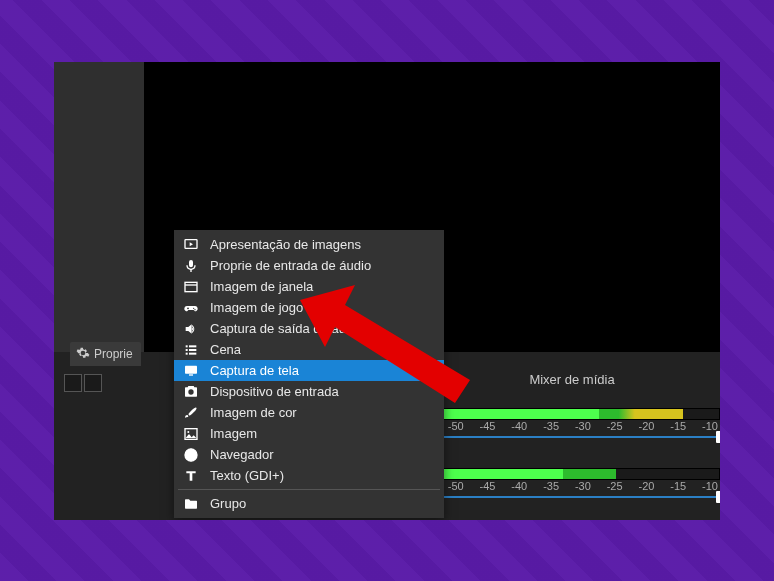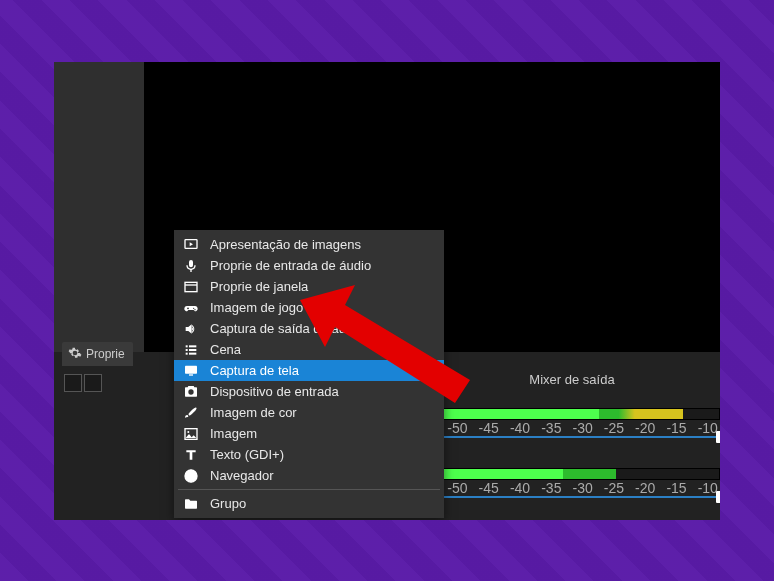--- a/index.html
+++ b/index.html
@@ -40,21 +40,21 @@
     background: #000;
   }
   .sidebar-strip {
     position: absolute;
     left: 0; top: 0;
     width: 90px; height: 290px;
     background: #2f2f2f;
   }
   .proprie-tab {
     position: absolute;
-    left: 8px;
+    left: 16px;
     top: 280px;
     height: 24px;
     padding: 3px 8px 3px 6px;
     background: #3a3a3a;
     color: #ccc;
     font-size: 12px;
     display: flex;
     align-items: center;
     gap: 4px;
     border-radius: 2px 2px 0 0;
@@ -134,21 +134,21 @@
   }
   .meter-fill.short { width: 66%; background:#2dbb2d;}
   .meter-bright {
     position:absolute; left:2px; top:0; bottom:0; width:60%;
     background:#4dff4d;
   }
   .meter-ticks {
     position: relative;
     width: 100%;
     height: 10px;
-    font-size: 14px;
+    font-size: 11px;
     color: #aaa;
     display: flex;
     justify-content: space-between;
     padding: 0 2px;
   }
   .slider-row {
     position: relative;
     width: 100%;
     height: 6px;
     margin-top: 4px;
@@ -182,21 +182,21 @@
         </svg>
     </span>
     <span>Proprie</span>
   </div>
 
   <div class="little-blocks">
     <div></div>
     <div></div>
   </div>
 
-  <div class="mixer-header">Mixer de saída</div>
+  <div class="mixer-header">Mixer de mídia</div>
 
   <div class="mixer-track" style="top:332px;">
     <div class="track-label"><span style="visibility:hidden">.</span><span style="margin-left:-12px">desktop</span></div>
     <div class="meter-row">
       <div class="meter-fill"></div>
         <div class="meter-bright"></div>
     </div>
     <div class="meter-ticks">
       <span>-55</span>
         <span>-50</span>
@@ -257,21 +257,21 @@
         </span>
         <span class="mi-label">Proprie de entrada de áudio</span>
       </div>
       <div class="ctx-item">
         <span class="mi-icon">
           <svg viewBox="0 0 24 24">
             <rect x="3" y="5" width="18" height="14" fill="none" stroke="#fff" stroke-width="2"></rect>
             <line x1="3" y1="9" x2="21" y2="9" stroke="#fff" stroke-width="2"></line>
           </svg>
         </span>
-        <span class="mi-label">Proprie de janela</span>
+        <span class="mi-label">Imagem de janela</span>
       </div>
       <div class="ctx-item">
         <span class="mi-icon">
           <svg viewBox="0 0 24 24" fill="#fff">
             <path d="M6 9h12a4 4 0 012 7.5c-1 .5-2 .5-3-.5l-1-1H8l-1 1c-1 1-2 1-3 .5A4 4 0 016 9zm2 2H7v1H6v1h1v1h1v-1h1v-1H8v-1zm8 .5a1 1 0 100 2 1 1 0 000-2zm2 2a1 1 0 100 2 1 1 0 000-2z"></path>
           </svg>
         </span>
         <span class="mi-label">Imagem de jogo</span>
       </div>
       <div class="ctx-item">
@@ -325,35 +325,35 @@
           <svg viewBox="0 0 24 24" fill="#fff">
             <rect x="3" y="4" width="18" height="16" fill="none" stroke="#fff" stroke-width="2"></rect>
             <circle cx="8" cy="9" r="1.5"></circle>
             <path d="M4 18l5-6 4 5 3-3 4 4"></path>
           </svg>
         </span>
         <span class="mi-label">Imagem</span>
       </div>
       <div class="ctx-item">
         <span class="mi-icon">
-          <svg viewBox="0 0 24 24" fill="#fff">
-            <path d="M5 5h14v3h-5v11h-4V8H5z"></path>
-          </svg>
-        </span>
-        <span class="mi-label">Texto (GDI+)</span>
-      </div>
-      <div class="ctx-item">
-        <span class="mi-icon">
           <svg viewBox="0 0 24 24" fill="none" stroke="#fff" stroke-width="2">
             <circle cx="12" cy="12" r="9"></circle>
             <path d="M3 12h18M12 3c3 3 3 15 0 18M12 3c-3 3-3 15 0 18"></path>
           </svg>
         </span>
         <span class="mi-label">Navegador</span>
       </div>
+      <div class="ctx-item">
+        <span class="mi-icon">
+          <svg viewBox="0 0 24 24" fill="#fff">
+            <path d="M5 5h14v3h-5v11h-4V8H5z"></path>
+          </svg>
+        </span>
+        <span class="mi-label">Texto (GDI+)</span>
+      </div>
       <div class="ctx-sep"></div>
       <div class="ctx-item">
         <span class="mi-icon">
           <svg viewBox="0 0 24 24" fill="#fff">
             <path d="M3 6a1 1 0 011-1h5l2 2h9a1 1 0 011 1v10a1 1 0 01-1 1H4a1 1 0 01-1-1V6z"></path>
           </svg>
         </span>
         <span class="mi-label">Grupo</span>
       </div>
     </div>

